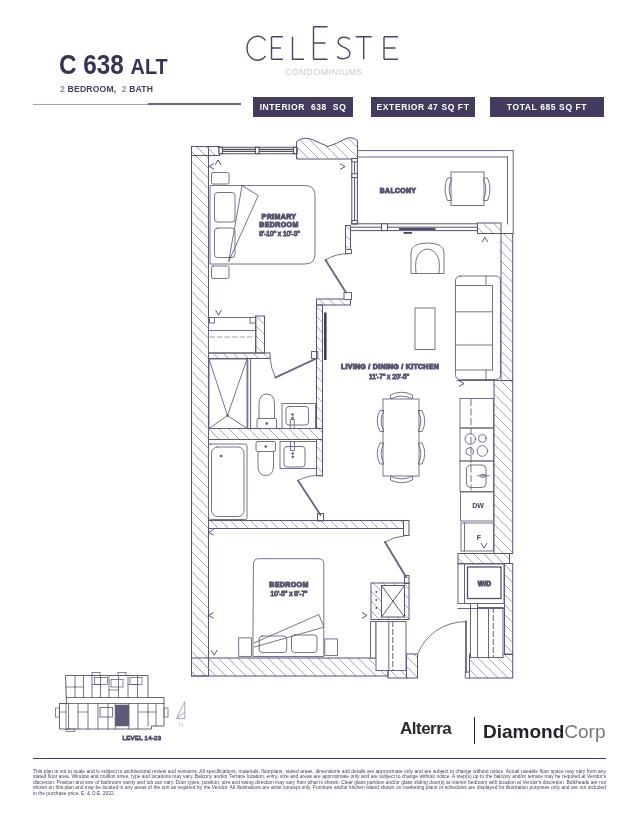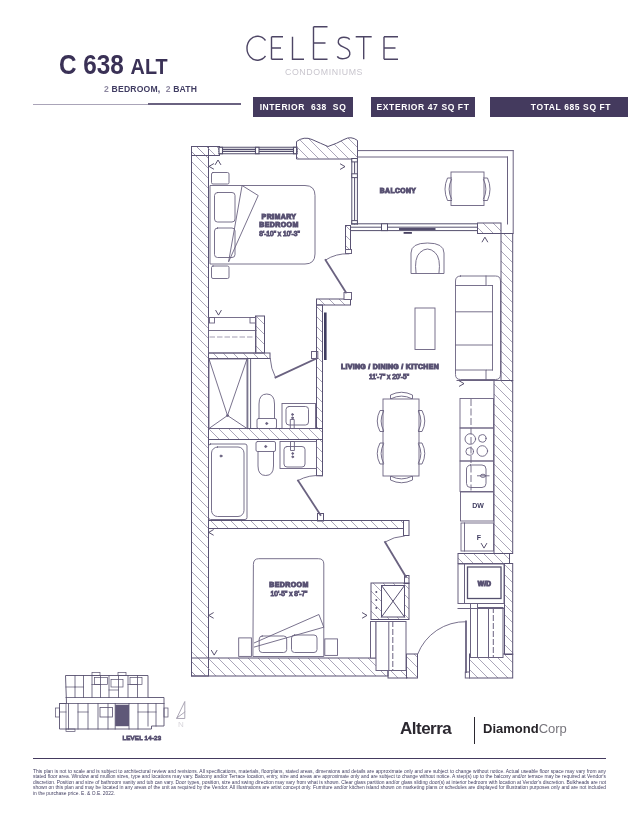--- a/index.html
+++ b/index.html
@@ -27,30 +27,30 @@
     <path d="M355.7,36.8 H371.7 M363.7,36.8 V59.2"></path>
 
     <path d="M384,36.8 V59.2 M384,36.8 H398 M384,48 H395.5 M384,59.2 H398"></path>
   </g>
 
   <text x="324" y="75" fill="#c9c6ce" font-size="8.8" letter-spacing="0.6" text-anchor="middle">CONDOMINIUMS</text>
 </svg>
 
 <div class="abs" style="left:59px;top:53px;color:#3a3156;font-weight:bold;font-size:27px;line-height:24px;transform:scaleX(0.9);transform-origin:0 0;">C 638 <span style="font-size:22px;">ALT</span></div>
 
-<div class="abs" style="left:60px;top:84px;font-size:8.6px;font-weight:bold;letter-spacing:0.2px;color:#413d63;margin-left:44px;"><span style="color:#8d87a0">2</span> BEDROOM,&nbsp; <span style="color:#8d87a0">2</span> BATH</div>
+<div class="abs" style="left:60px;top:84px;font-size:8.6px;font-weight:bold;letter-spacing:0.2px;color:#413d63;"><span style="color:#8d87a0">2</span> BEDROOM,&nbsp; <span style="color:#8d87a0">2</span> BATH</div>
 
 <div class="abs" style="left:33px;top:103.5px;width:115px;height:1px;background:#aaa4b8;"></div>
 <div class="abs" style="left:148px;top:103.2px;width:92.5px;height:1.4px;background:#6a6280;"></div>
 
 <div class="bar" style="left:253px;width:100px;">INTERIOR&nbsp; 638&nbsp; SQ FT</div>
 
 <div class="bar" style="left:371px;width:104px;">EXTERIOR 47 SQ FT</div>
 
-<div class="bar" style="left:490px;width:114px;padding-left:24px;">TOTAL 685 SQ FT</div>
+<div class="bar" style="left:490px;width:114px;">TOTAL 685 SQ FT</div>
 
 <svg id="plan" class="abs" style="left:0;top:0" width="639" height="824" viewBox="0 0 639 824">
 <defs>
 <pattern id="h" patternUnits="userSpaceOnUse" width="10" height="10">
   <path d="M-2,-2 L12,12" stroke="#968fa7" stroke-width="0.8" fill="none"></path>
 </pattern>
 </defs>
 <g stroke="#5a5374" stroke-width="1" fill="none" stroke-linecap="square">
 
 <rect x="191.5" y="146.5" width="17" height="529.5" fill="url(#h)"></rect>
@@ -398,19 +398,19 @@
 </g>
 
 <text x="142" y="739.5" font-size="6" fill="#3f3c60" text-anchor="middle" letter-spacing="0.3">LEVEL  14-23</text>
 </g>
 </svg>
 
 <div class="abs" style="left:400px;top:719px;font-size:17px;font-weight:bold;color:#2b2830;letter-spacing:-0.5px;">Alterra</div>
 
 <div class="abs" style="left:473.5px;top:717px;width:1.6px;height:27px;background:#2b2830;"></div>
 
-<div class="abs" style="left:483px;top:721px;font-size:13px;color:#262328;"><b>Diamond</b><span style="color:#77757c">Corp</span></div>
+<div class="abs" style="left:483px;top:721px;font-size:19px;color:#262328;"><b>Diamond</b><span style="color:#77757c">Corp</span></div>
 
 <div class="abs" style="left:33px;top:757.6px;width:573px;height:1.8px;background:#443a5e;"></div>
 
 <div class="abs" style="left:33px;top:768.8px;width:573px;font-size:4.9px;line-height:5.55px;color:#403d60;text-align:justify;">This plan is not to scale and is subject to architectural review and revisions. All specifications, materials, floorplans, stated areas, dimensions and details are approximate only and are subject to change without notice. Actual useable floor space may vary from any stated floor area. Window and mullion sizes, type and locations may vary. Balcony and/or Terrace location, entry, size and areas are approximate only and are subject to change without notice. A step(s) up to the balcony and/or terrace may be required at Vendor's discretion. Position and size of bathroom vanity and tub can vary. Door types, position, size and swing direction may vary from what is shown. Clear glass partition and/or glass sliding door(s) at interior bedroom with location at Vendor's discretion. Bulkheads are not shown on this plan and may be located in any areas of the unit as required by the Vendor. All illustrations are artist concept only. Furniture and/or kitchen island shown on marketing plans or schedules are displayed for illustration purposes only and are not included in the purchase price. E. &amp; O.E. 2022.</div>
 
 </div>
 
 </body></html>

